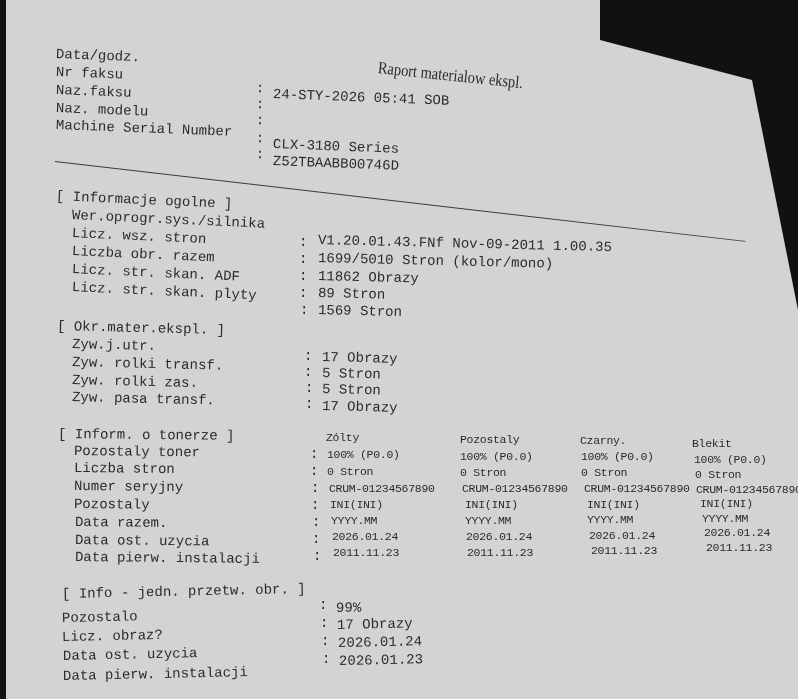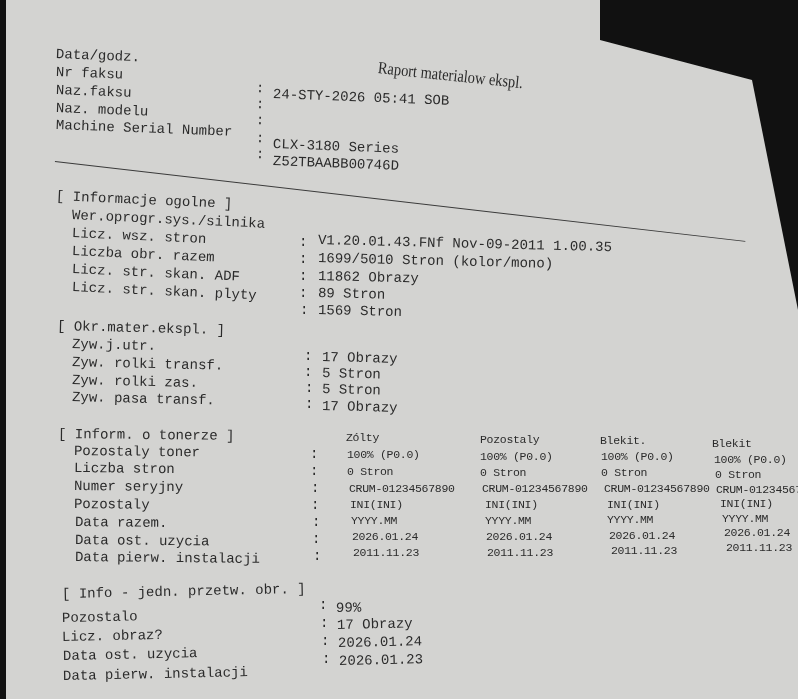--- a/index.html
+++ b/index.html
@@ -21,21 +21,21 @@
     font-size: 17px; transform: rotate(6deg) scaleX(0.85); transform-origin: 0 50%; white-space: nowrap;
   }
   .rule {
     position: absolute; left: 55px; top: 161px; width: 695px; height: 1px; background: #3a3a3a;
     transform: rotate(6.6deg); transform-origin: 0 0;
   }
   .s1 { transform: rotate(2.6deg); }
   .s2 { transform: rotate(1.4deg); }
   .s3 { transform: rotate(0.6deg); }
   .s4 { transform: rotate(-1.2deg); }
-  .small { font-size: 11.5px; letter-spacing: -0.3px; margin-left: 20px; }
+  .small { font-size: 11.5px; letter-spacing: -0.3px; }
 </style>
 </head>
 <body>
 
 <div class="paper"></div>
 
 <div class="title">Raport materialow ekspl.</div>
 
 <div class="t hdr" style="left:56px;top:46px">Data/godz.</div>
 <div class="t hdr" style="left:56px;top:64px">Nr faksu</div>
@@ -113,21 +113,21 @@
 
 <div class="t small" style="left:460px;top:432px">Pozostaly</div>
 <div class="t small" style="left:460px;top:449px">100% (P0.0)</div>
 <div class="t small" style="left:460px;top:465px">0 Stron</div>
 <div class="t small" style="left:462px;top:481px">CRUM-01234567890</div>
 <div class="t small" style="left:465px;top:497px">INI(INI)</div>
 <div class="t small" style="left:465px;top:513px">YYYY.MM</div>
 <div class="t small" style="left:466px;top:529px">2026.01.24</div>
 <div class="t small" style="left:467px;top:545px">2011.11.23</div>
 
-<div class="t small" style="left:580px;top:433px">Blekit.</div>
+<div class="t small" style="left:580px;top:433px">Czarny.</div>
 <div class="t small" style="left:581px;top:449px">100% (P0.0)</div>
 <div class="t small" style="left:581px;top:465px">0 Stron</div>
 <div class="t small" style="left:584px;top:481px">CRUM-01234567890</div>
 <div class="t small" style="left:587px;top:497px">INI(INI)</div>
 <div class="t small" style="left:587px;top:512px">YYYY.MM</div>
 <div class="t small" style="left:589px;top:528px">2026.01.24</div>
 <div class="t small" style="left:591px;top:543px">2011.11.23</div>
 
 <div class="t small" style="left:692px;top:436px">Blekit</div>
 <div class="t small" style="left:694px;top:452px">100% (P0.0)</div>

